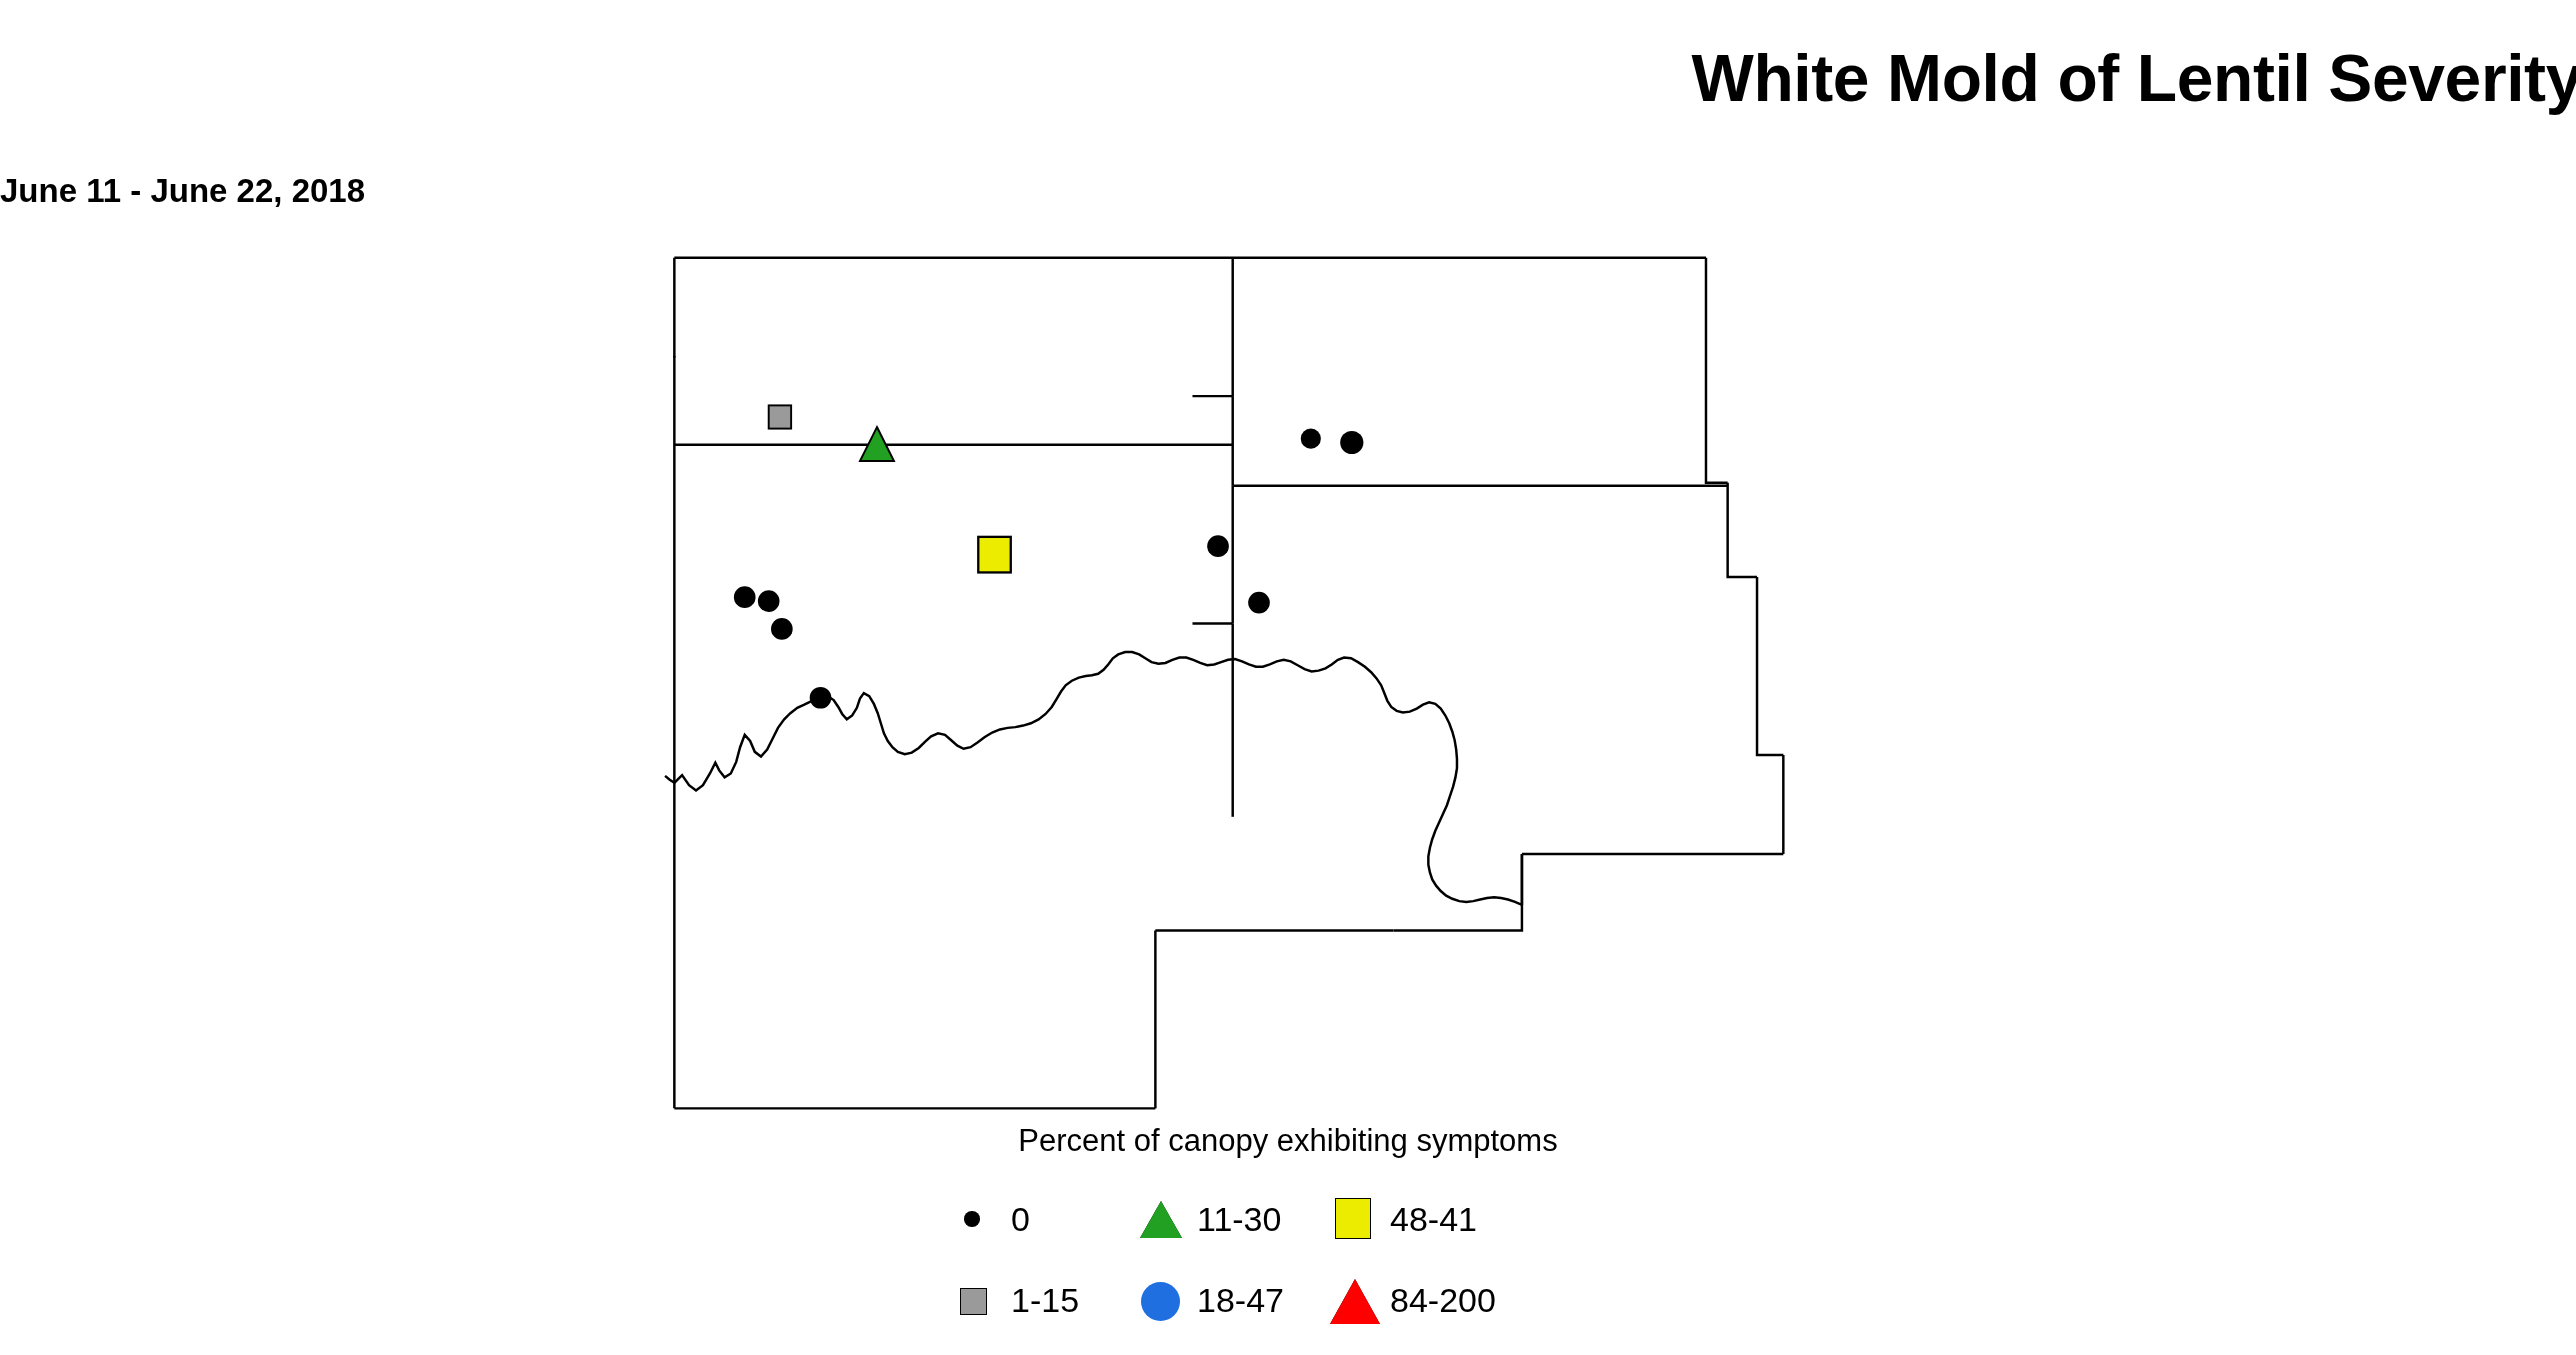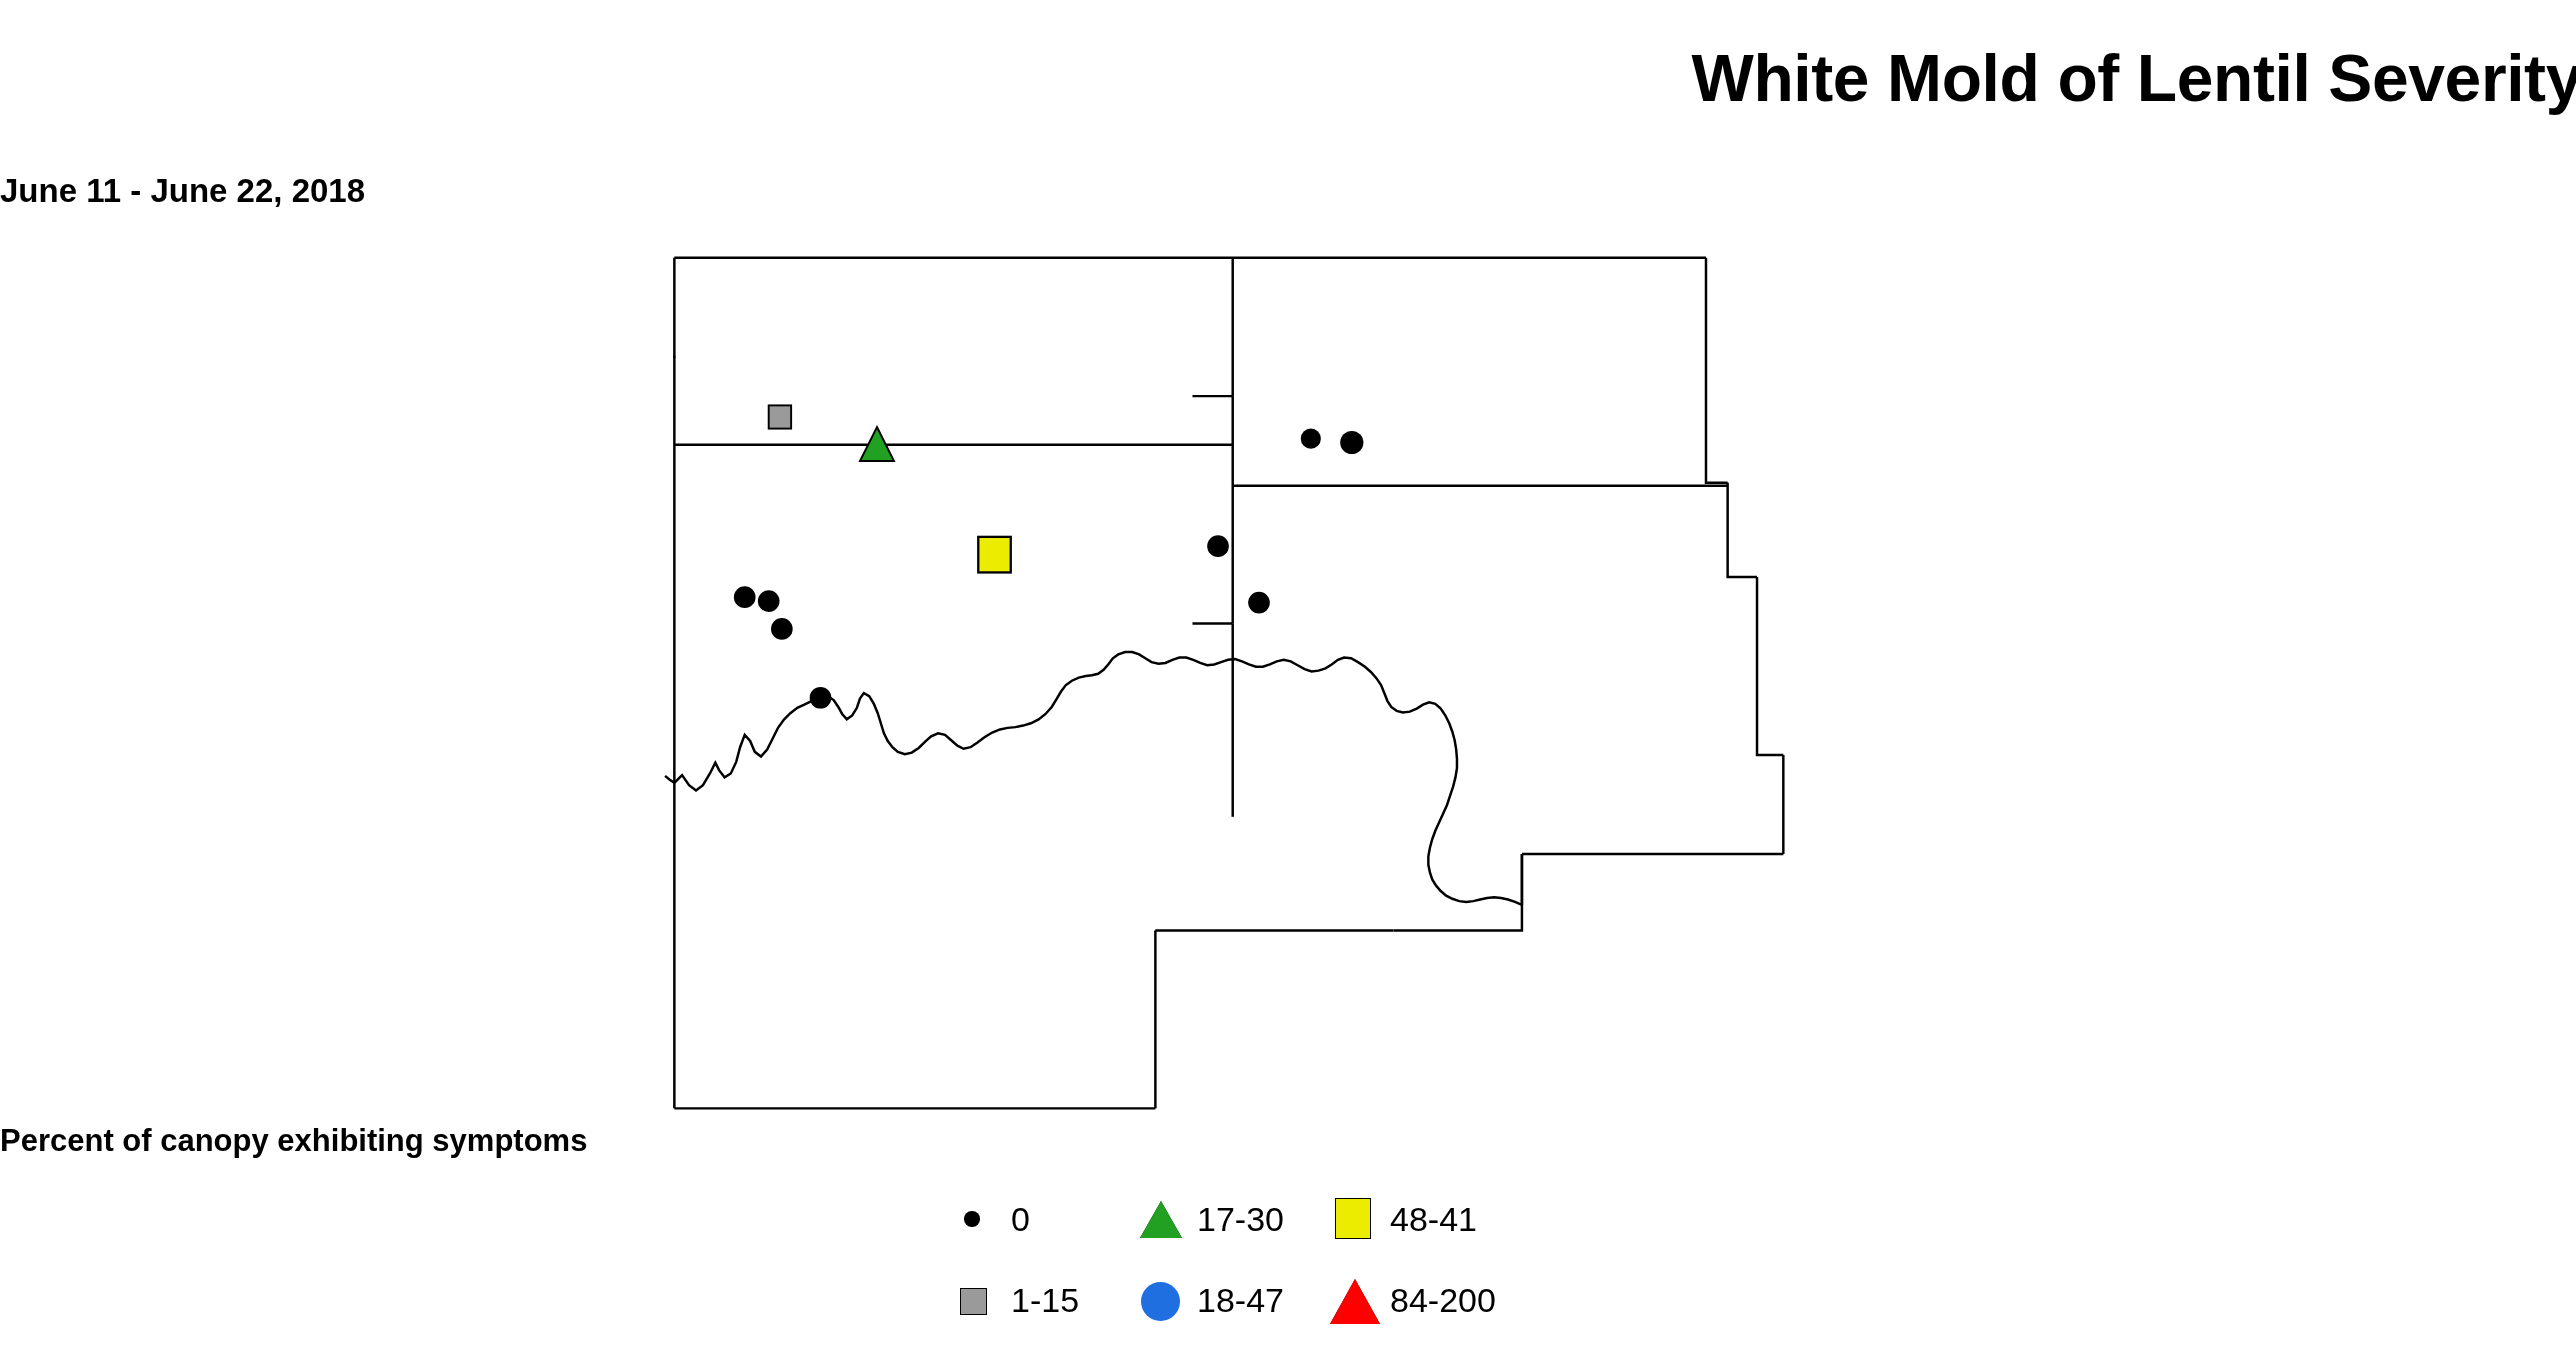--- a/index.html
+++ b/index.html
@@ -42,22 +42,23 @@
     font-size: 33px;
     font-weight: bold;
     color: #000000;
     line-height: 1;
   }
   .legend-title {
     position: absolute;
     left: 0;
     top: 1125px;
     width: 2576px;
+    text-align: center;
     font-size: 31px;
-    font-weight: bold;
+    font-weight: normal;
     color: #000000;
     line-height: 1;
   }
   #map-svg {
     position: absolute;
     left: 0;
     top: 0;
   }
   .legend-wrap {
     position: absolute;
@@ -260,21 +261,21 @@
       <div class="legend-item c0">
         <span class="legend-swatch">
             <span class="sw-dot"></span>
           </span>
         <span class="legend-label">0</span>
       </div>
       <div class="legend-item c1">
         <span class="legend-swatch">
             <span class="sw-tri-green"></span>
           </span>
-        <span class="legend-label">17-30</span>
+        <span class="legend-label">11-30</span>
       </div>
       <div class="legend-item c2">
         <span class="legend-swatch">
             <span class="sw-sq-yellow"></span>
           </span>
         <span class="legend-label">48-41</span>
       </div>
     </div>
 
     <div class="legend-row r1">

